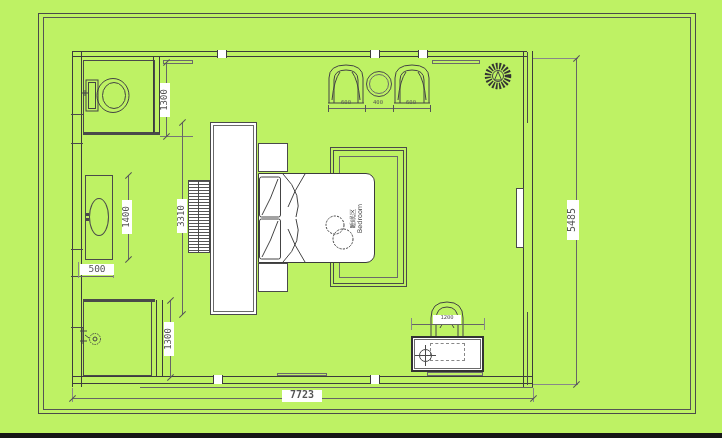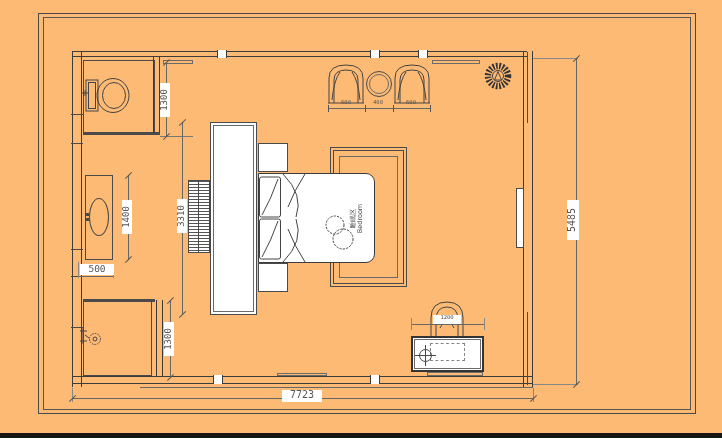--- a/index.html
+++ b/index.html
@@ -1,16 +1,16 @@
 <!DOCTYPE html>
 <html><head>
 <meta charset="utf-8">
 <style>
   html,body{margin:0;padding:0;background:#fff;}
-  #plan{position:relative;width:722px;height:438px;background:#fdba74;overflow:hidden;
+  #plan{position:relative;width:722px;height:438px;background:#bef264;overflow:hidden;
         font-family:"DejaVu Sans Mono","Liberation Mono",monospace;color:#555;}
   .ln{position:absolute;background:#4a4a4a;}
   .rect{position:absolute;border:1px solid #4a4a4a;background:transparent;box-sizing:border-box;}
   .thin{border-color:#6a6a6a;}
   .wallH{position:absolute;border-top:1.5px solid #3c3c3c;border-bottom:1.5px solid #3c3c3c;box-sizing:border-box;}
   .wallV{position:absolute;border-left:1.5px solid #3c3c3c;border-right:1.5px solid #3c3c3c;box-sizing:border-box;}
   .jambV{position:absolute;border-left:1px solid #3c3c3c;border-right:1px solid #3c3c3c;box-sizing:border-box;background:#fff;}
   .dark{position:absolute;background:#4a4a4a;}
   .dimtxt{position:absolute;background:#fff;color:#555;text-align:center;line-height:1;}
   .rot{transform:rotate(-90deg);transform-origin:center center;}
@@ -171,21 +171,21 @@
   <div class="ln" style="left:411px;top:324px;width:73px;height:1px;background:#666;"></div>
   <div class="ln" style="left:411px;top:318px;width:1px;height:12px;background:#888;"></div>
   <div class="ln" style="left:484px;top:318px;width:1px;height:12px;background:#888;"></div>
   <div class="dimtxt" style="left:433px;top:315px;width:28px;height:9px;font-size:5.5px;">1200</div>
 
   <div class="ln" style="left:72px;top:388px;width:1px;height:14px;background:#888;"></div>
   <div class="ln" style="left:533px;top:388px;width:1px;height:14px;background:#888;"></div>
   <div class="ln" style="left:72px;top:398px;width:461px;height:1px;background:#666;"></div>
   <div class="tick" style="left:68px;top:398px;"></div>
   <div class="tick" style="left:529px;top:398px;"></div>
-  <div class="dimtxt" style="left:282px;top:390px;width:40px;height:12px;font-size:10px;">7723</div>
+  <div class="dimtxt" style="left:282px;top:390px;width:40px;height:12px;font-size:10px;font-weight:bold;">7723</div>
 
   <div class="ln" style="left:533px;top:58px;width:45px;height:1px;background:#888;"></div>
   <div class="ln" style="left:533px;top:384px;width:45px;height:1px;background:#888;"></div>
   <div class="ln" style="left:576px;top:58px;width:1px;height:327px;background:#666;"></div>
   <div class="tick" style="left:572px;top:58px;"></div>
   <div class="tick" style="left:572px;top:384px;"></div>
   <div class="dimtxt rot" style="left:553px;top:214px;width:40px;height:12px;font-size:10px;">5485</div>
 
 </div>
 

